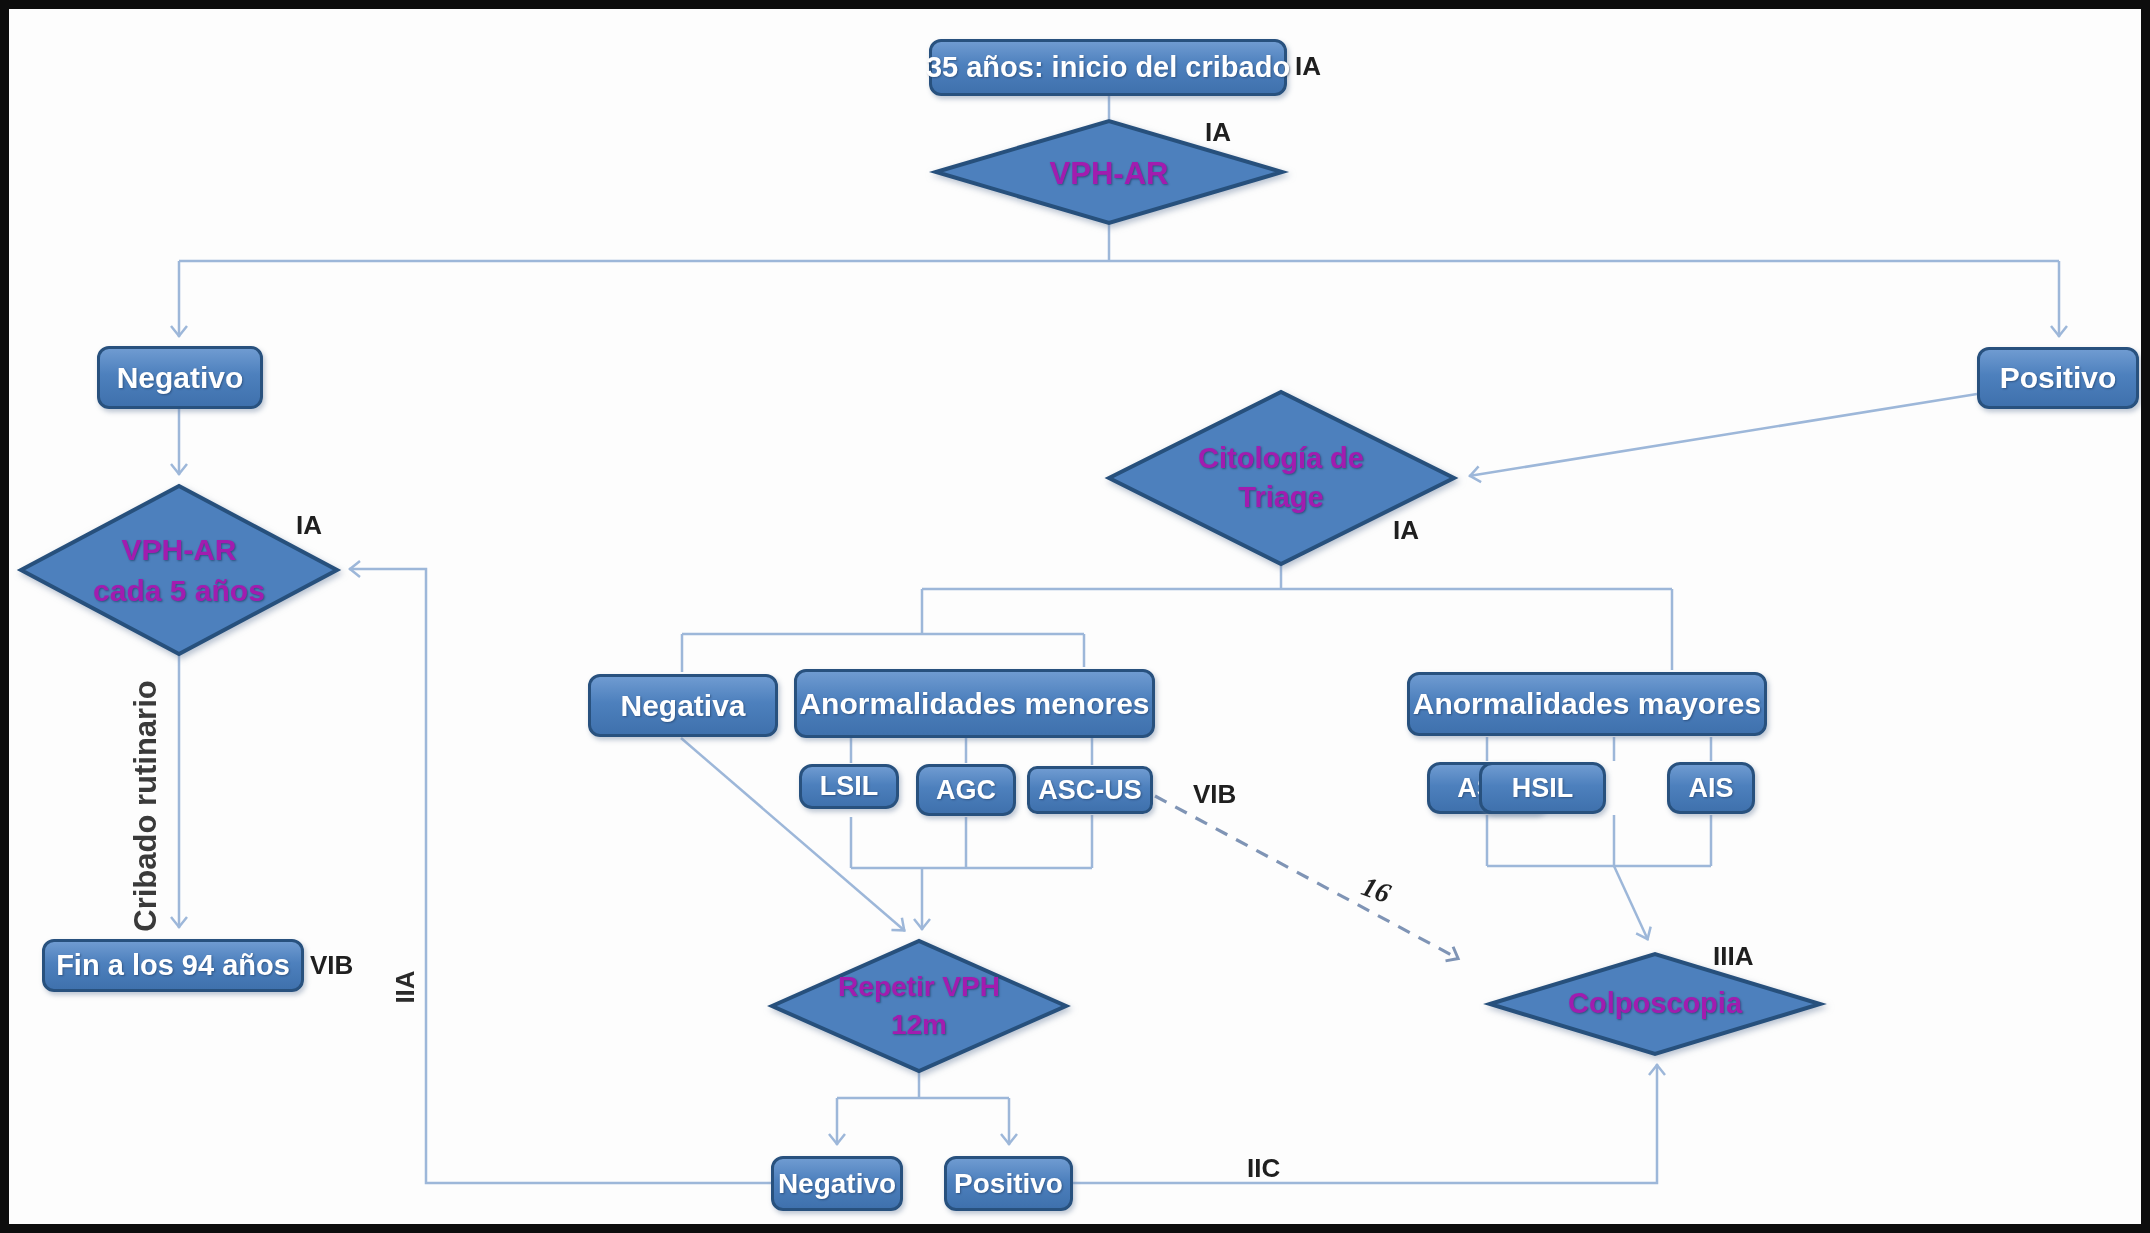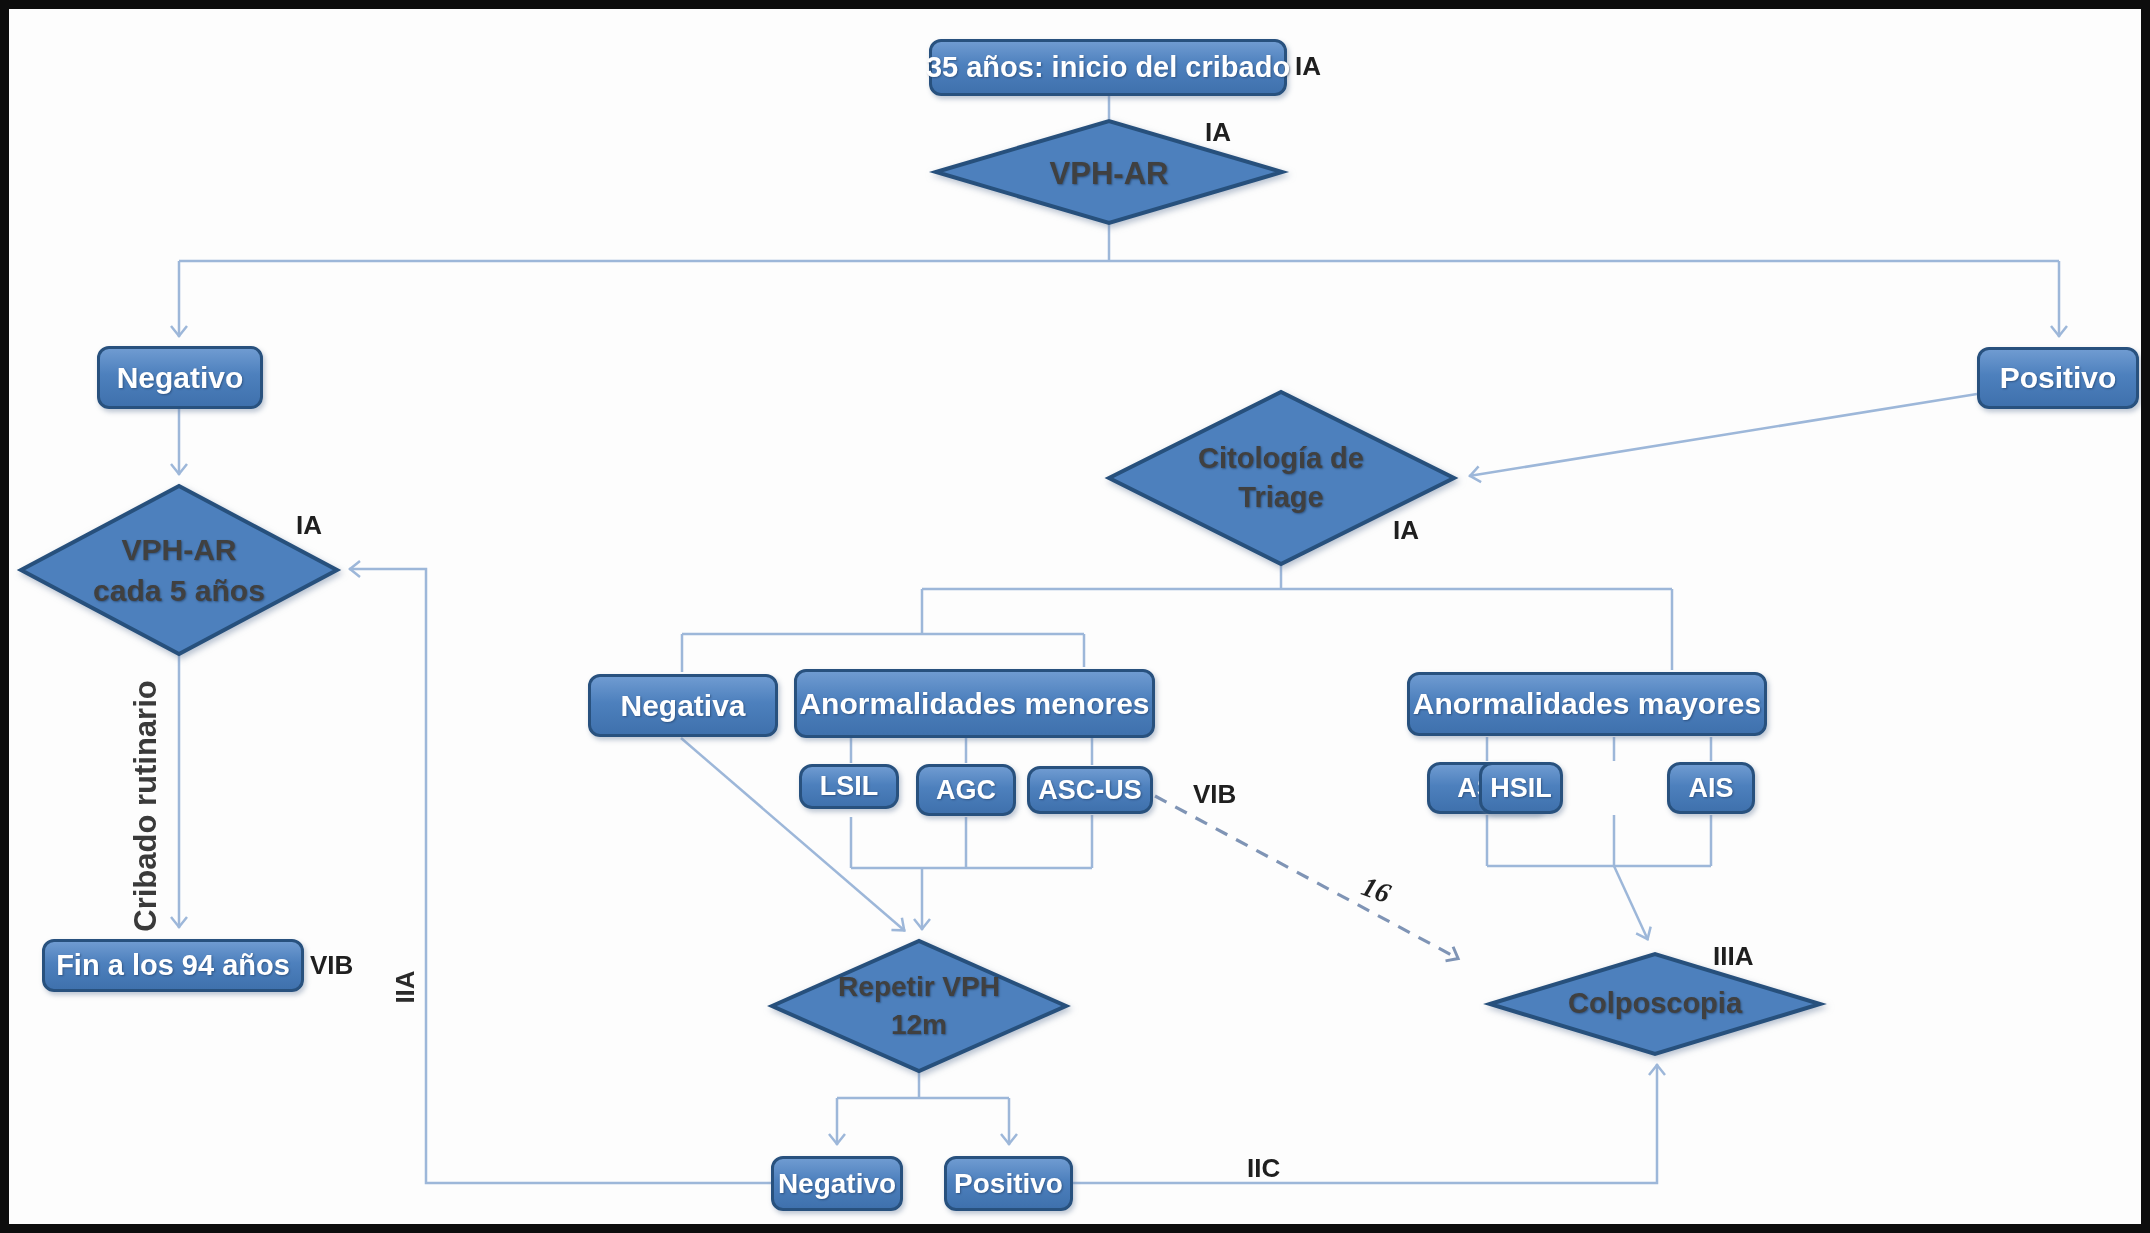--- a/index.html
+++ b/index.html
@@ -7,21 +7,21 @@
           border:9px solid #0d0d0d;box-sizing:border-box;}
   svg.wires{position:absolute;left:0;top:0;}
   
   .fbox{position:absolute;box-sizing:border-box;border:3px solid #28517e;border-radius:12px;
         background:linear-gradient(180deg,#6f9bd1 0%,#4d80bd 45%,#3f71ad 100%);
         color:#fff;font-weight:bold;display:flex;align-items:center;justify-content:center;
         text-shadow:1px 1px 2px rgba(20,40,70,.45);
         box-shadow:2px 3px 5px rgba(110,130,160,.45);white-space:nowrap;}
   .small{border-radius:13px;}
   
-  .dlabel{position:absolute;color:#404040;font-weight:bold;text-align:center;
+  .dlabel{position:absolute;color:#a21caf;font-weight:bold;text-align:center;
           text-shadow:1px 1px 2px rgba(20,40,70,.5);transform:translate(-50%,-50%);
           line-height:1.35;white-space:nowrap;}
   
   .grade{position:absolute;color:#1f1f1f;font-weight:bold;font-size:26px;white-space:nowrap;}
   .vlabel{position:absolute;color:#2b2b2b;font-weight:bold;white-space:nowrap;
           transform:translate(-50%,-50%) rotate(-90deg);}
   .tilt{position:absolute;color:#1f1f1f;font-weight:bold;font-style:italic;
         font-family:"Liberation Serif",serif;font-size:28px;white-space:nowrap;
         transform:translate(-50%,-50%) rotate(20deg);}
   polygon.diamond{fill:#4d80bd;stroke:#27507c;stroke-width:4;
@@ -119,24 +119,24 @@
   <div class="dlabel" style="left:1646px;top:995px;font-size:29px;">Colposcopia</div>
 
   <div class="fbox" style="left:920px;top:30px;width:358px;height:57px;font-size:29px;">35 años: inicio del cribado</div>
   <div class="fbox" style="left:88px;top:337px;width:166px;height:63px;font-size:30px;">Negativo</div>
   <div class="fbox" style="left:1968px;top:338px;width:162px;height:62px;font-size:30px;">Positivo</div>
   <div class="fbox" style="left:33px;top:930px;width:262px;height:53px;font-size:29px;">Fin a los 94 años</div>
   <div class="fbox" style="left:785px;top:660px;width:361px;height:69px;font-size:30px;">Anormalidades menores</div>
   <div class="fbox" style="left:579px;top:665px;width:190px;height:63px;font-size:30px;">Negativa</div>
   <div class="fbox small" style="left:790px;top:755px;width:100px;height:45px;font-size:27px;">LSIL</div>
   <div class="fbox small" style="left:907px;top:755px;width:100px;height:52px;font-size:27px;">AGC</div>
-  <div class="fbox small" style="left:1018px;top:757px;width:126px;height:48px;font-size:27px;">ASC-US</div>
+  <div class="fbox small" style="left:1018px;top:757px;width:126px;height:48px;font-size:27px;border-radius:10px;">ASC-US</div>
   <div class="fbox" style="left:1398px;top:663px;width:360px;height:64px;font-size:30px;">Anormalidades mayores</div>
   <div class="fbox small" style="left:1418px;top:753px;width:120px;height:52px;font-size:27px;padding-left:26px;">ASC-H</div>
-  <div class="fbox small" style="left:1470px;top:753px;width:84px;height:52px;font-size:27px;">HSIL</div>
+  <div class="fbox small" style="left:1470px;top:753px;width:127px;height:52px;font-size:27px;">HSIL</div>
   <div class="fbox small" style="left:1658px;top:753px;width:88px;height:52px;font-size:27px;">AIS</div>
   <div class="fbox" style="left:762px;top:1147px;width:132px;height:55px;font-size:28px;">Negativo</div>
   <div class="fbox" style="left:935px;top:1147px;width:129px;height:55px;font-size:28px;">Positivo</div>
 
   <div class="grade" style="left:1286px;top:42px;">IA</div>
   <div class="grade" style="left:1196px;top:108px;">IA</div>
   <div class="grade" style="left:287px;top:501px;">IA</div>
   <div class="grade" style="left:1384px;top:506px;">IA</div>
   <div class="grade" style="left:301px;top:941px;">VIB</div>
   <div class="grade" style="left:1184px;top:770px;">VIB</div>

